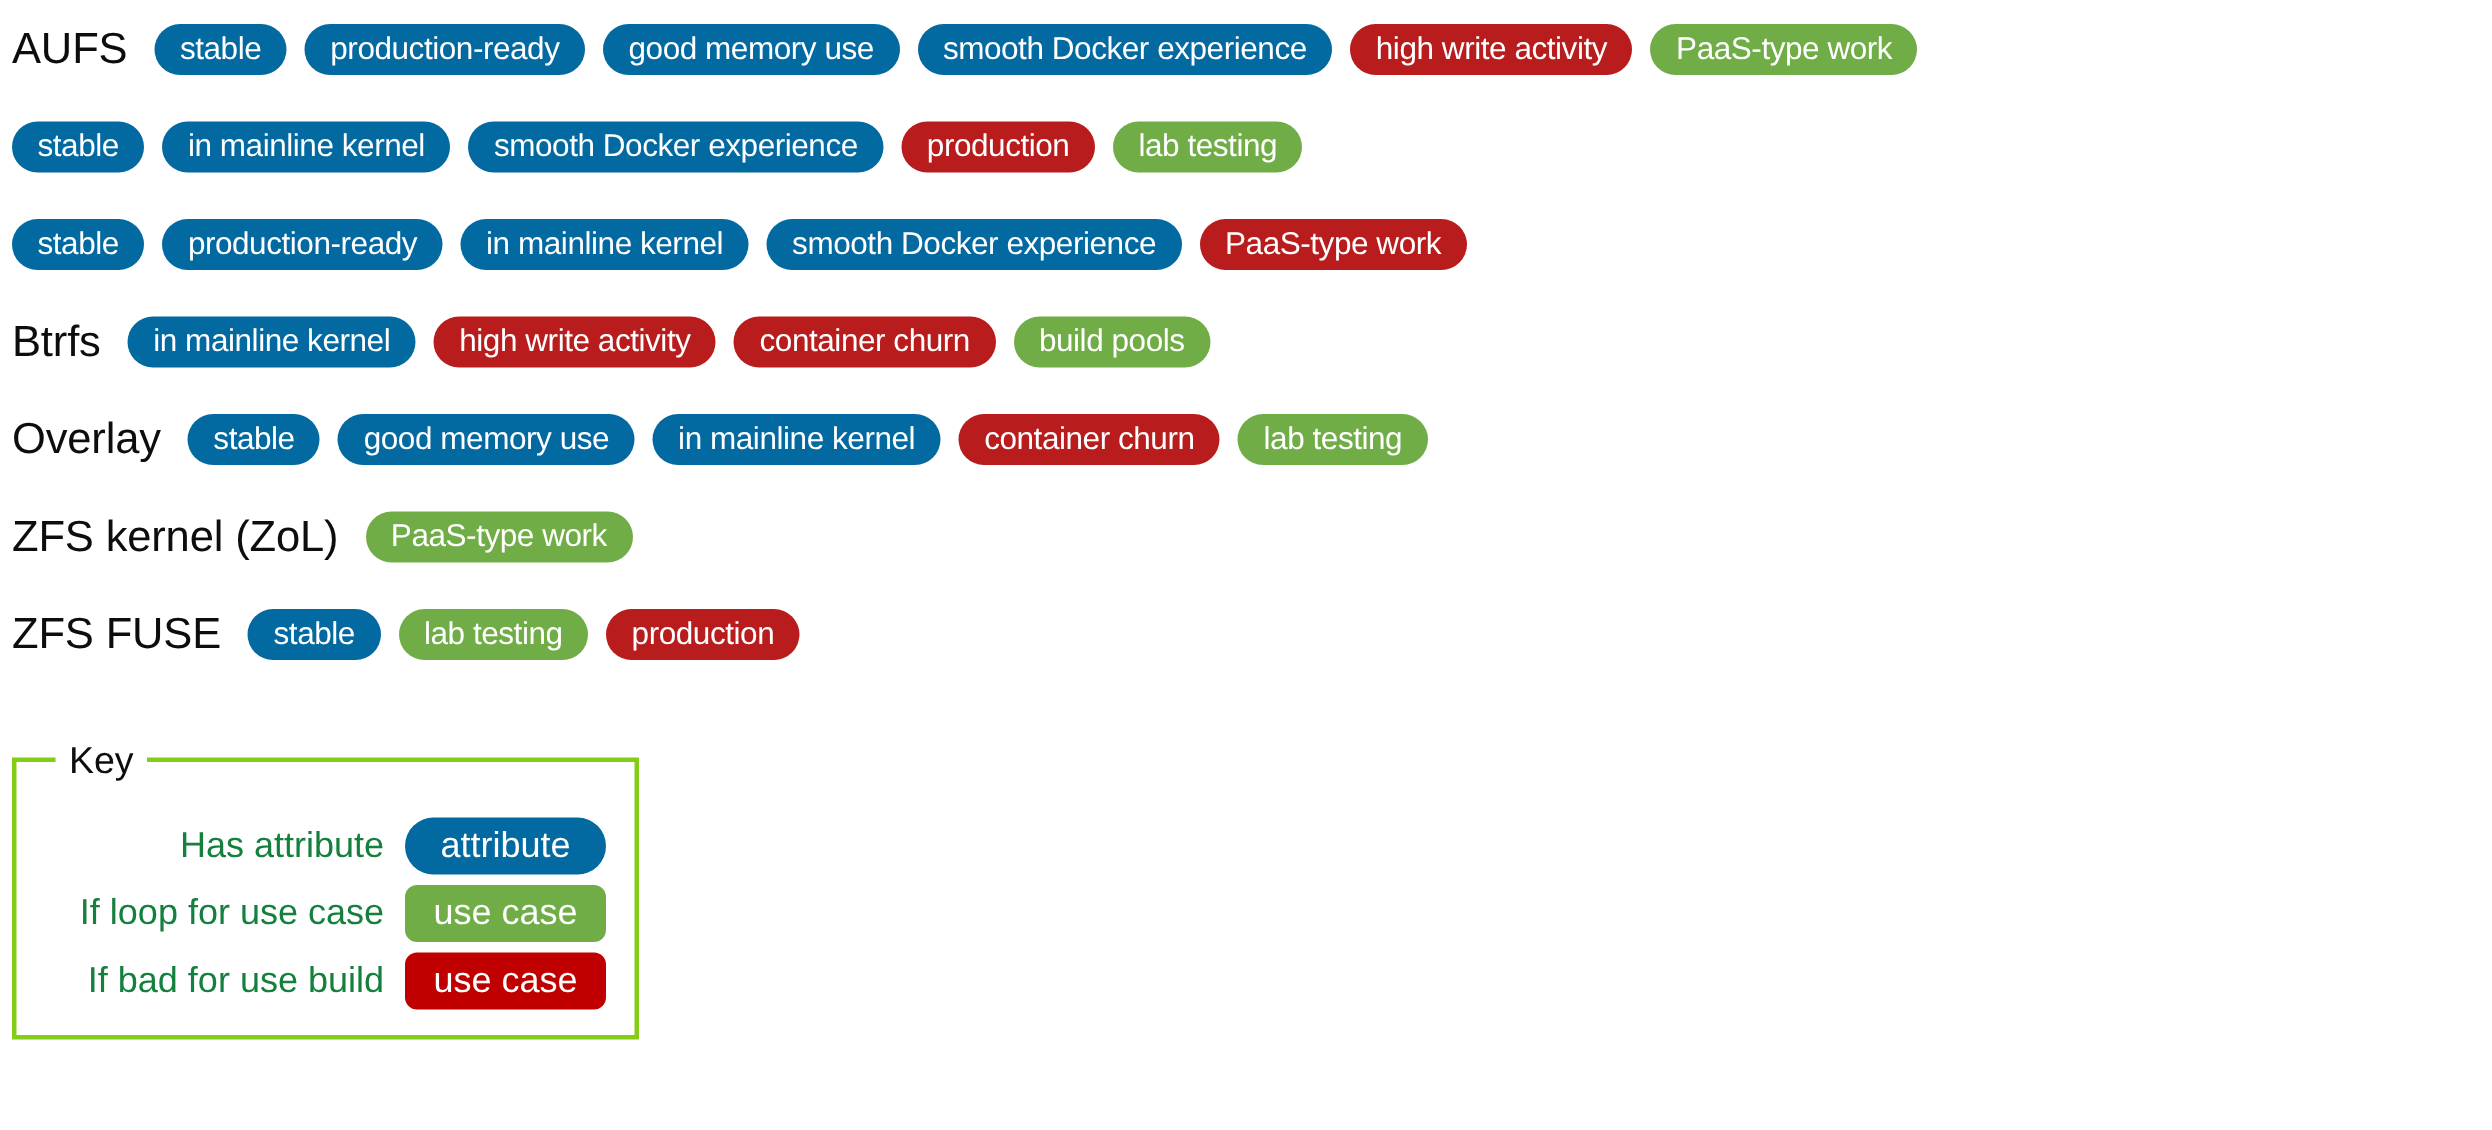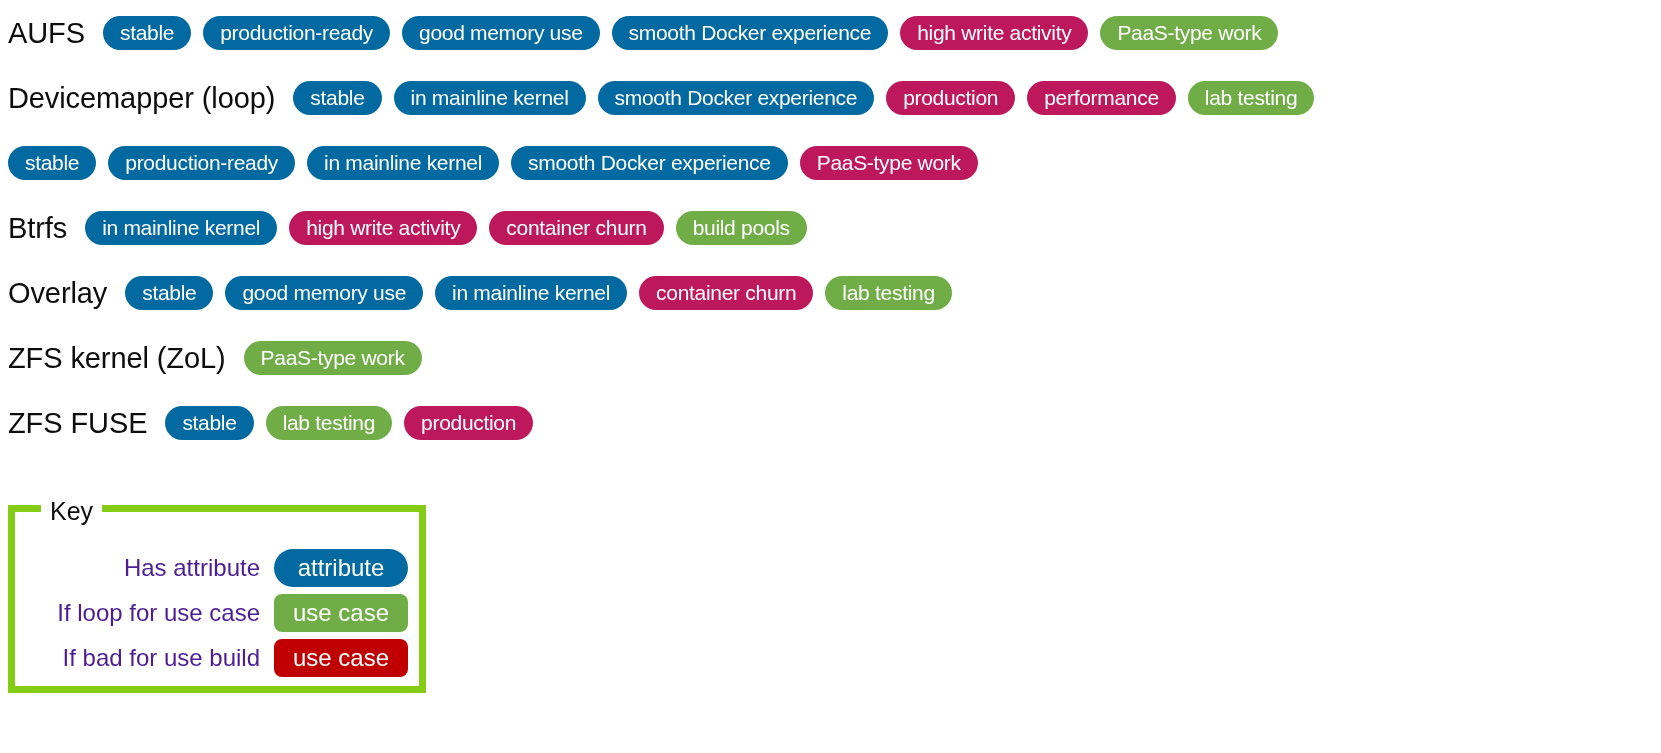--- a/index.html
+++ b/index.html
@@ -73,30 +73,30 @@
     font-weight: 400;
     letter-spacing: -0.3px;
     box-sizing: border-box;
     white-space: nowrap;
     -webkit-text-stroke: 0.15px transparent;
   }
   .badge:last-child { margin-right: 0; }
 
   .badge.attr { background: #0369a1; }
   .badge.good { background: #70AD47; }
-  .badge.bad  { background: #be185d; }
+  .badge.bad  { background: #b91c1c; }
 
   
   #key-box {
     position: absolute;
     left: 8px;
     top: 505px;
     width: 418px;
     height: 188px;
-    border: 7px solid #84cc16;
+    border: 3px solid #84cc16;
     box-sizing: border-box;
   }
 
   #key-title {
     position: absolute;
     left: 26px;
     top: -16px;
     background: #ffffff;
     padding: 0 9px;
     font-family: "Liberation Sans", sans-serif;
@@ -120,21 +120,21 @@
     padding-left: 14px;
   }
 
   .key-text {
     flex: 0 0 245px;
     text-align: right;
     padding-right: 14px;
     font-family: "Liberation Sans", sans-serif;
     font-size: 24px;
     line-height: 30px;
-    color: #4c1d95;
+    color: #15803d;
     box-sizing: border-box;
     white-space: nowrap;
   }
 
   .key-badge {
     display: inline-flex;
     align-items: center;
     justify-content: center;
     width: 134px;
     height: 38px;
@@ -161,27 +161,25 @@
         <div class="badges">
           <span class="badge attr">stable</span>
           <span class="badge attr">production-ready</span>
           <span class="badge attr">good memory use</span>
           <span class="badge attr">smooth Docker experience</span>
           <span class="badge bad">high write activity</span>
           <span class="badge good">PaaS-type work</span>
         </div>
       </div>
       <div class="drv-row">
-        <div class="drv-label">Devicemapper (loop)</div>
         <div class="badges">
           <span class="badge attr">stable</span>
           <span class="badge attr">in mainline kernel</span>
           <span class="badge attr">smooth Docker experience</span>
           <span class="badge bad">production</span>
-          <span class="badge bad">performance</span>
           <span class="badge good">lab testing</span>
         </div>
       </div>
       <div class="drv-row">
         <div class="badges">
           <span class="badge attr">stable</span>
           <span class="badge attr">production-ready</span>
           <span class="badge attr">in mainline kernel</span>
           <span class="badge attr">smooth Docker experience</span>
           <span class="badge bad">PaaS-type work</span>

